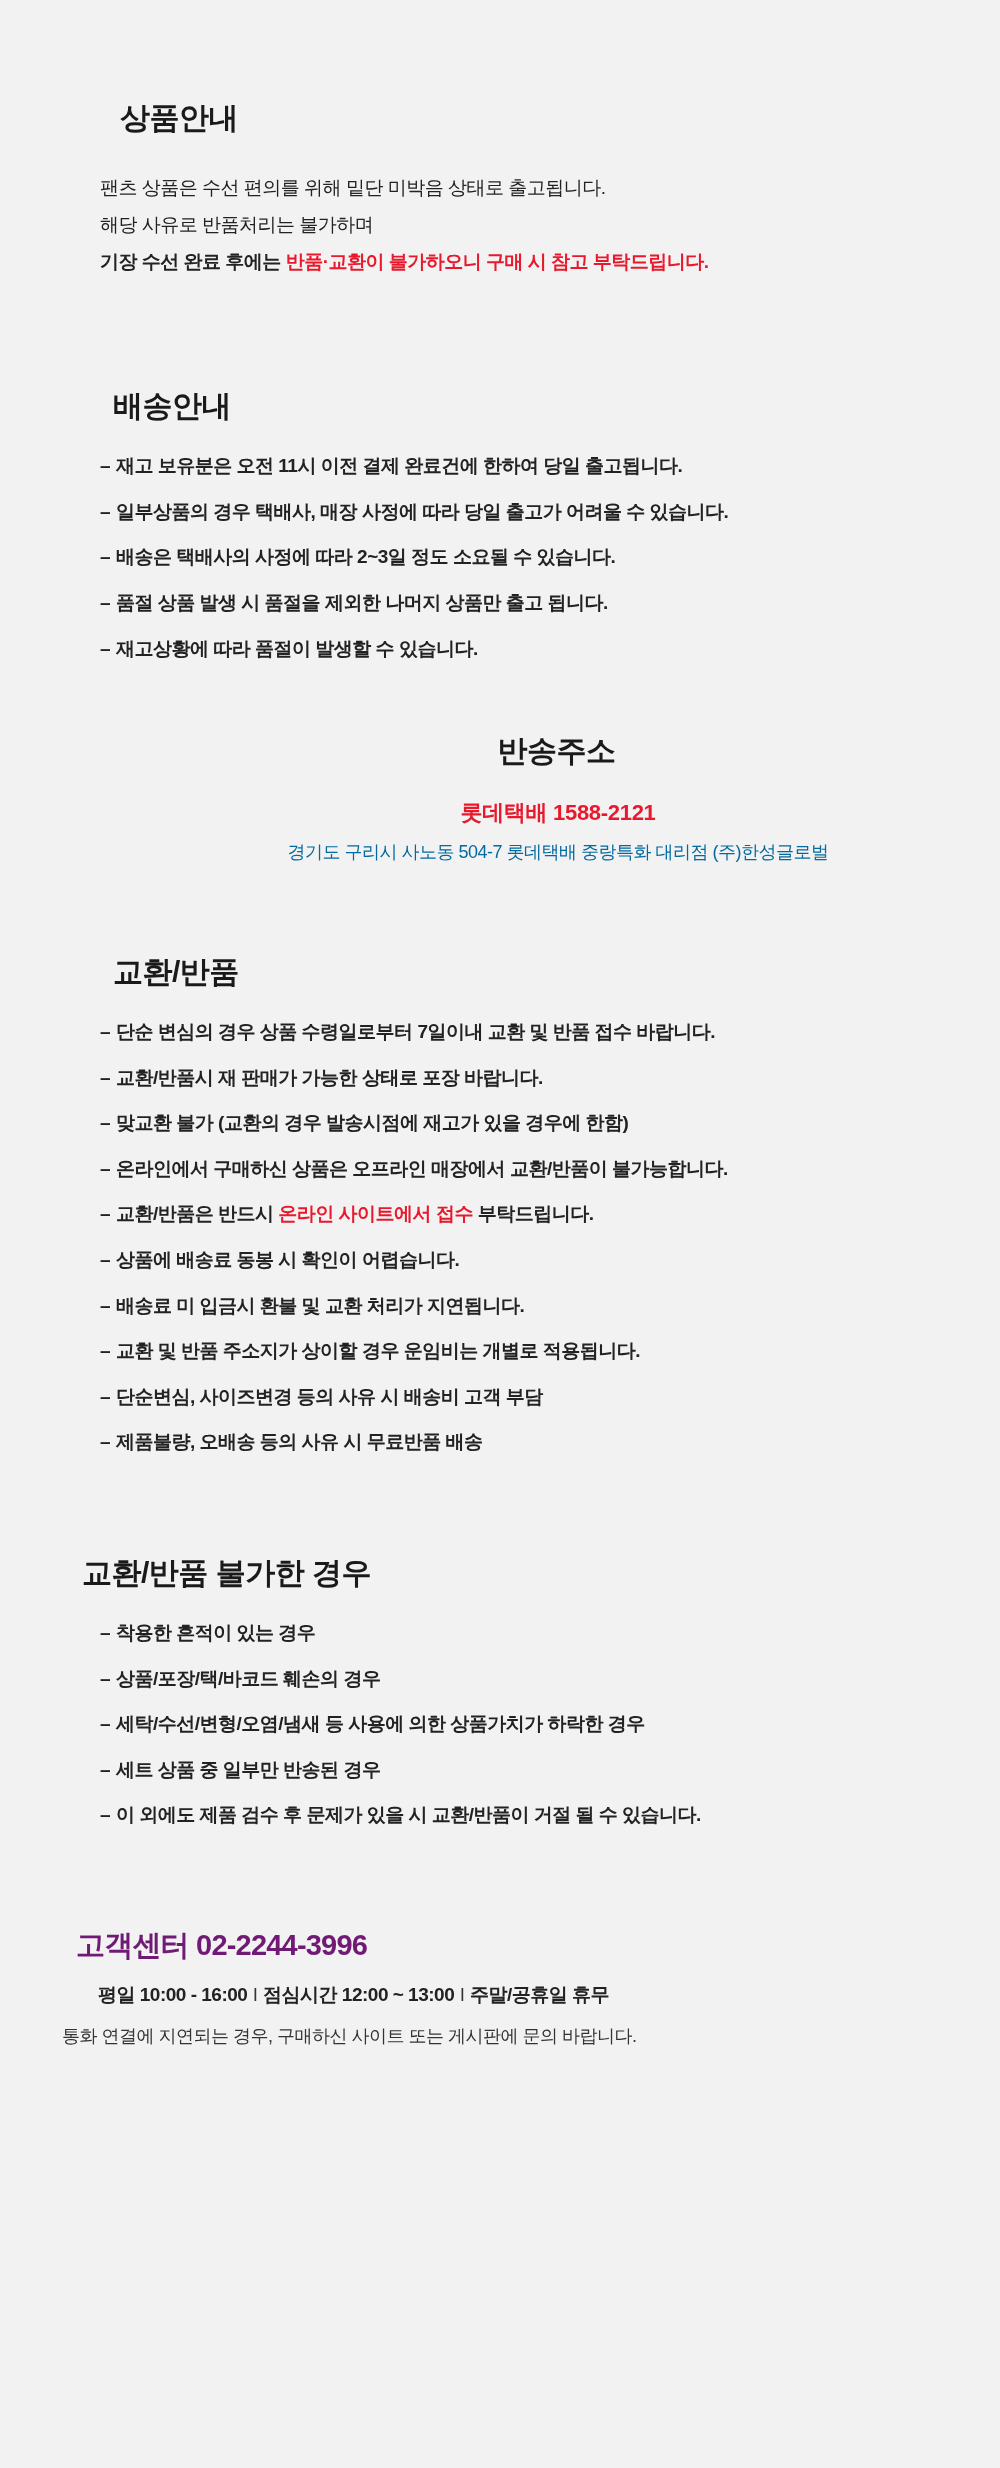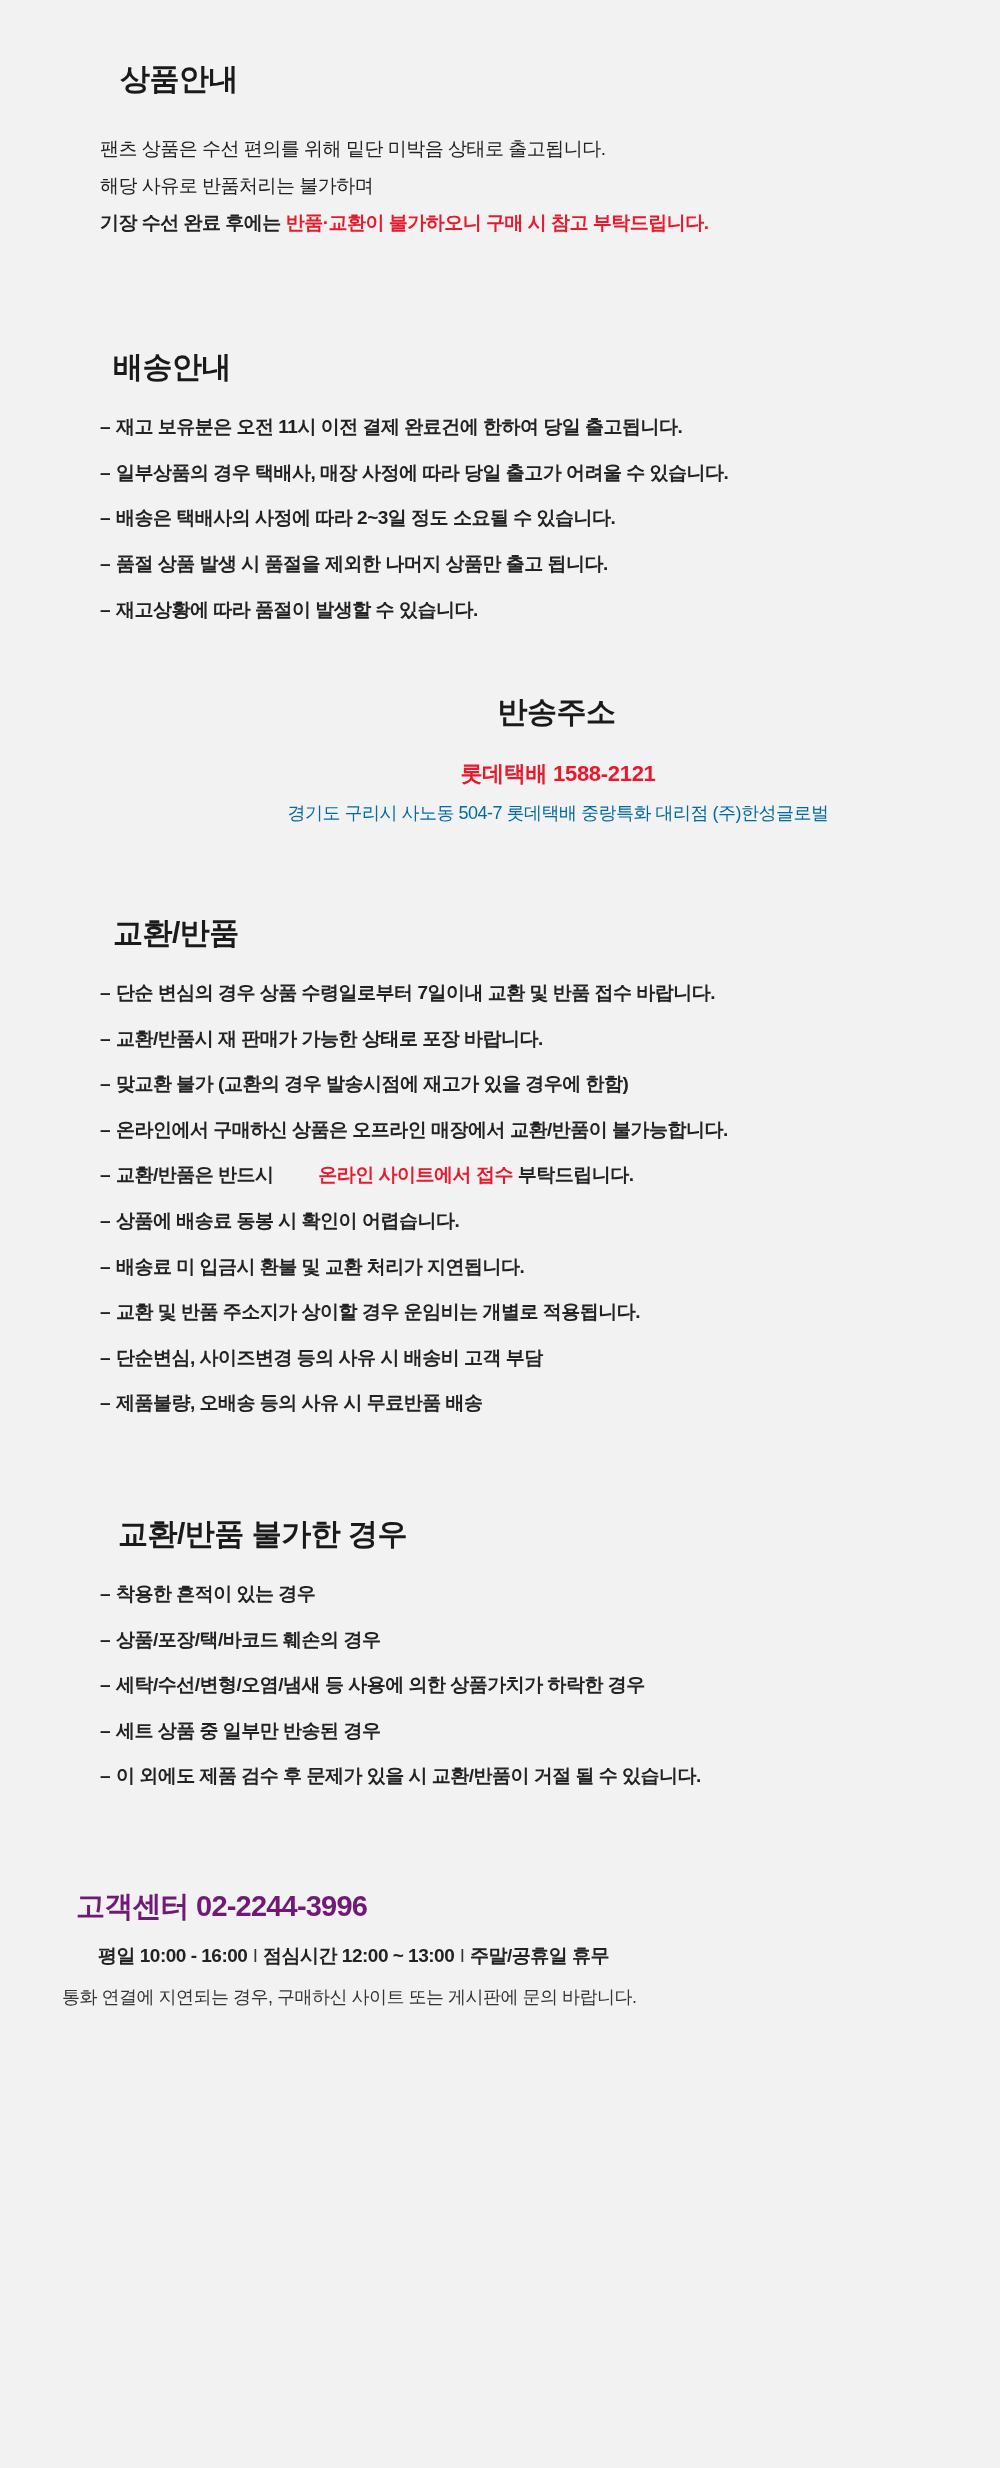--- a/index.html
+++ b/index.html
@@ -27,30 +27,29 @@
   }
   .sec-title {
     font-size: 30px;
     font-weight: 700;
     letter-spacing: -0.5px;
     color: #1a1a1a;
     margin: 0;
   }
   .red {
     color: #e8192c;
-    margin-left: 40px;
   }
   .red-bold {
     color: #e8192c;
     font-weight: 700;
   }
 
   
   .s1 {
-    padding: 59px 0 0 0;
+    padding: 98px 0 0 0;
   }
   .s1 .sec-title {
     padding-left: 120px;
   }
   .s1-list {
     margin: 30px 0 16px 0;
     padding: 0 0 0 100px;
     list-style: none;
   }
   .s1-list li {
@@ -121,21 +120,21 @@
   }
   .s4 .sec-title {
     padding-left: 113px;
   }
 
   
   .s5 {
     padding: 78px 0 0 0;
   }
   .s5 .sec-title {
-    padding-left: 118px;
+    padding-left: 82px;
   }
 
   
   .s6 {
     padding: 78px 0 70px 0;
   }
   .s6-title {
     padding-left: 76px;
     font-size: 29px;
     font-weight: 700;

